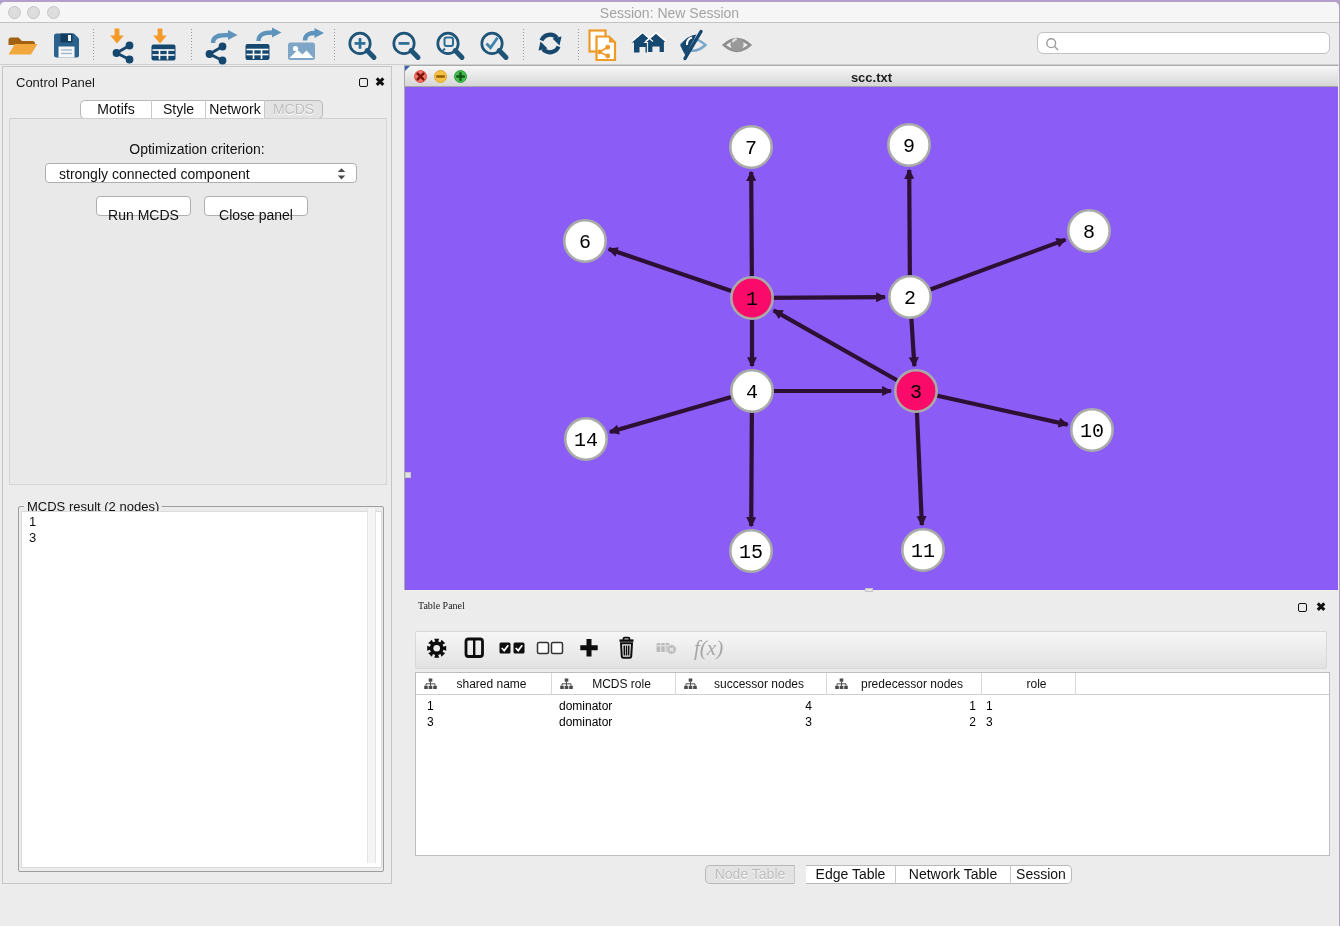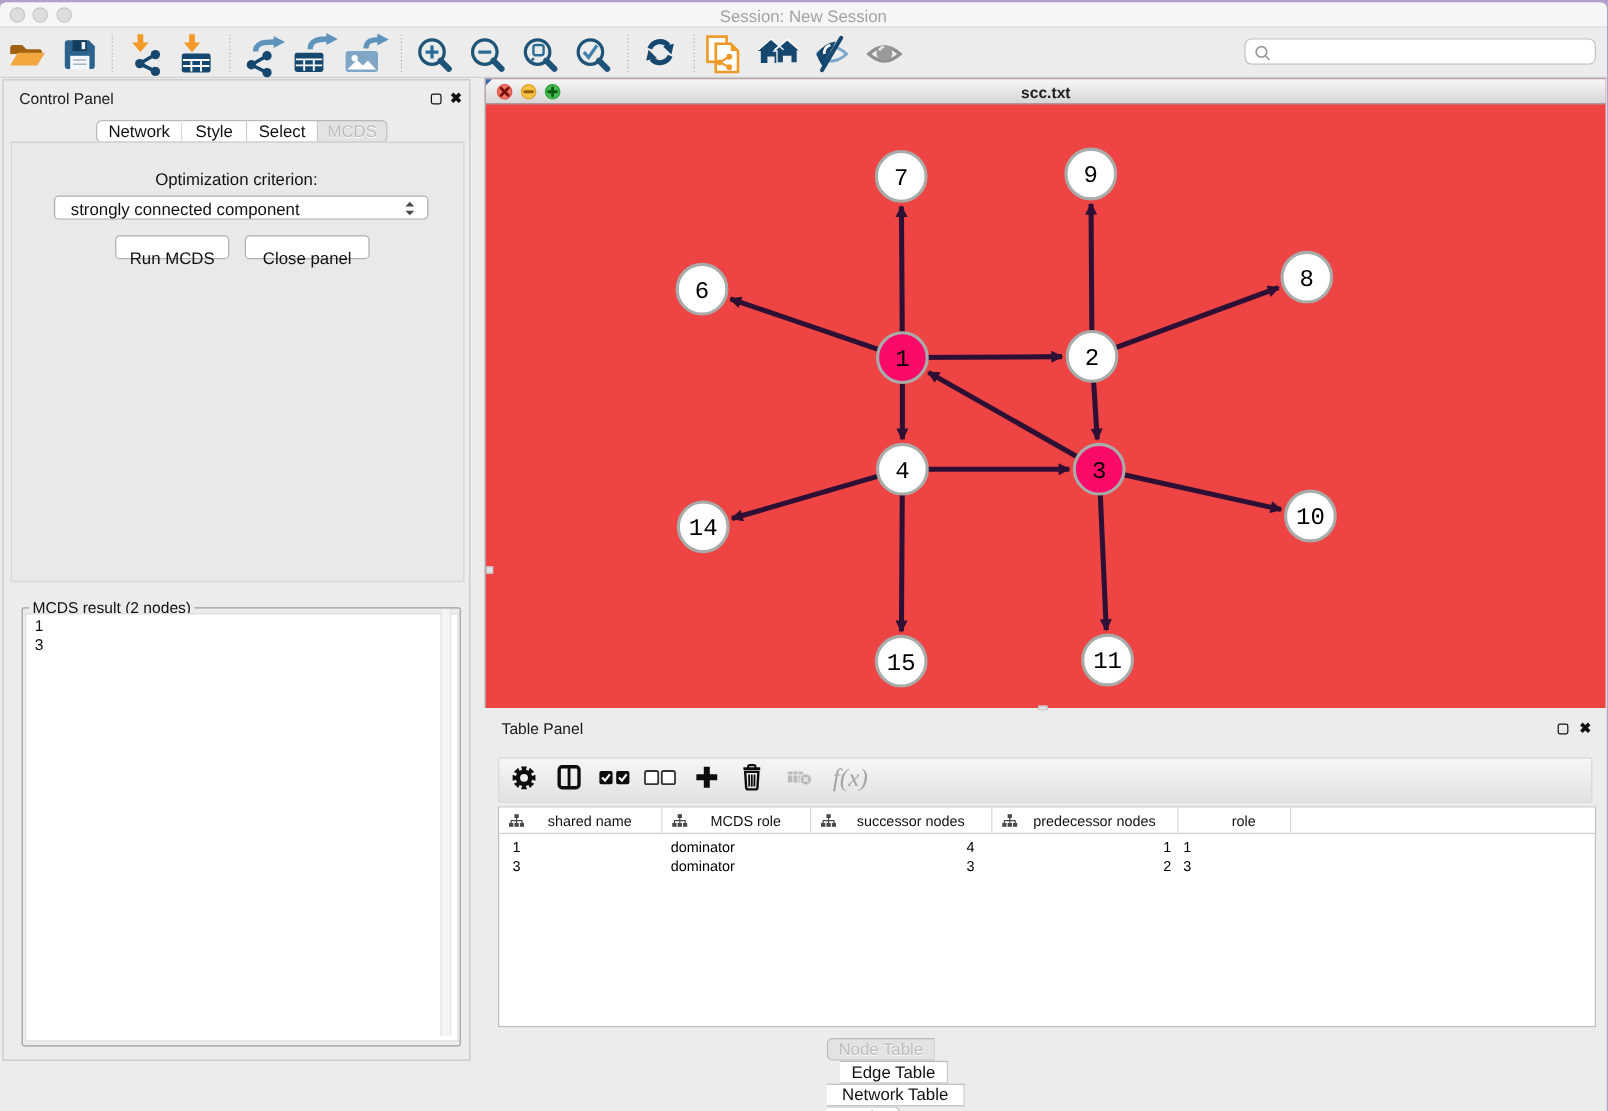--- a/index.html
+++ b/index.html
@@ -30,39 +30,39 @@
 #cp-pane { position:absolute; left:6px; top:51px; width:378px; height:367px; background:#e9e9e9; border:1px solid #d6d6d6; border-top:1px solid #cfcfcf; }
 #opt-label { position:absolute; top:74px; width:100%; text-align:center; font-size:14px; color:#111; }
 #opt-select { position:absolute; left:42px; top:96px; width:312px; height:20px; background:#fff; border:1px solid #afafaf; border-radius:4px; font-size:14px; color:#111; padding:2px 0 0 13px; }
 .btn { position:absolute; height:20px; background:#fff; border:1px solid #afafaf; border-radius:4px; font-size:14px; color:#111; text-align:center; padding-top:10px; }
 #mcds-group { position:absolute; left:15px; top:439px; width:366px; height:366px; border:1px solid #9e9e9e; border-radius:2px; }
 #mcds-label { position:absolute; left:5px; top:-8px; background:#ececec; padding:0 3px; font-size:13px; color:#111; }
 #mcds-text { position:absolute; left:2px; top:4px; width:361px; height:357px; background:#fff; border:1px solid #dadada; font-size:13px; color:#111; padding:2px 0 0 7px; line-height:16px; }
 #mcds-sb { position:absolute; right:7px; top:1px; width:9px; height:355px; background:#f4f4f4; border-left:1px solid #e3e3e3; border-right:1px solid #e3e3e3; }
 
 
-#net { position:absolute; left:404px; top:63px; width:934px; height:525px; background:#ef4444; border-left:1px solid #a9a9a9; border-top:1px solid #a9a9a9; }
+#net { position:absolute; left:404px; top:63px; width:934px; height:525px; background:#8b5cf6; border-left:1px solid #a9a9a9; border-top:1px solid #a9a9a9; }
 #net-title { position:absolute; left:0; top:0; width:100%; height:21px; background:linear-gradient(#f7f7f7,#d6d6d6); border-bottom:1px solid #a5a5a5; }
 #net-title .cap { position:absolute; width:100%; top:4px; text-align:center; font-size:13px; color:#1d1d1d; font-weight:bold; }
 #net-corner { position:absolute; left:0; top:0; width:0; height:0; border-left:5px solid #3466b4; border-bottom:5px solid transparent; }
 #net svg.graph { position:absolute; left:0; top:21px; }
 #net-grip { position:absolute; left:460px; top:522px; width:8px; height:4px; background:#e3e3e3; border:1px solid #c6c6c6; }
 #vdiv-grip { position:absolute; left:405px; top:470px; width:6px; height:6px; background:#e3e3e3; border:1px solid #c6c6c6; z-index:5; }
 
 
 #tpanel { position:absolute; left:404px; top:590px; width:934px; height:297px; background:#ececec; }
-#tp-title { position:absolute; left:14px; top:8px; font-size:13px; color:#1a1a1a; }
+#tp-title { position:absolute; left:14px; top:8px; font-size:10px; color:#1a1a1a;font-family:Liberation Serif, serif; }
 #tp-toolbar { position:absolute; left:11px; top:39px; width:912px; height:38px; background:linear-gradient(#f6f6f6,#e2e2e2); border:1px solid #d8d8d8; border-radius:2px; }
 #tp-table { position:absolute; left:11px; top:80px; width:915px; height:184px; background:#fff; border:1px solid #bdbdbd; }
 #tp-header { position:absolute; left:0; top:0; height:22px; width:100%; border-bottom:1px solid #cfcfcf; background:#fff; display:flex; font-size:12px; color:#111; }
 .hcell { position:relative; border-right:1px solid #d9d9d9; text-align:center; padding-top:4px;padding-left:16px; }
 .hcell svg { position:absolute; left:8px; top:5px; }
 .trow { position:absolute; width:100%; height:16px; font-size:12px; color:#000; }
 .tcell { position:absolute; }
-#tp-tabs { left:285px; top:273px;flex-direction:column; }
+#tp-tabs { left:301px; top:273px; }
 #tp-tabs .t1 { width:90px; } #tp-tabs .t2 { width:90px;margin-left:11px; } #tp-tabs .t3 { width:115px; } #tp-tabs .t4 { width:61px; }
 
 #status { position:absolute; left:0; top:889px; width:100%; height:35px; background:#ececec; border-top:1px solid #c6c6c6; }
 #listbtn { position:absolute; left:12px; top:10px; width:26px; height:19px; background:#fdfdfd; border:1px solid #bfbfbf; }
 #membtn { position:absolute; left:1254px; top:8px; width:74px; height:23px; background:#fafafa; border:1px solid #b9b9b9; font-size:13px; color:#111; }
 #membtn .dot { position:absolute; left:7px; top:5px; width:12px; height:12px; background:#1e8f3a; border-radius:50%; }
 #membtn .mtxt { position:absolute; left:24px; top:4px; }
 </style>
 </head>
 <body>
@@ -185,23 +185,23 @@
           <line x1="9.6" y1="9.6" x2="13" y2="13" stroke="#9a9a9a" stroke-width="1.4"></line>
         </svg>
       </div>
   </div>
 
   <div id="cpanel">
     <div id="cpanel-title">Control Panel</div>
     <div class="float-btn" style="right:23px; top:11px;"></div>
     <div class="close-btn" style="right:6px; top:8px;">✖</div>
     <div class="tabs" id="cp-tabs">
-      <div class="tab t1">Network</div>
+      <div class="tab t1">Motifs</div>
         <div class="tab t2">Style</div>
-        <div class="tab t3">Select</div>
+        <div class="tab t3">Network</div>
         <div class="tab sel t4">MCDS</div>
     </div>
     <div id="cp-pane"></div>
     <div id="opt-label">Optimization criterion:</div>
     <div id="opt-select">strongly connected component
       <svg style="position:absolute;right:9px;top:3px" width="11" height="14" viewBox="0 0 11 14">
           <path d="M1.8 5 L5.5 1.2 L9.2 5 Z M1.8 8.6 L5.5 12.4 L9.2 8.6 Z" fill="#4a4a4a"></path>
         </svg>
     </div>
     <div class="btn" style="left:93px; top:129px; width:95px;">Run MCDS</div>

